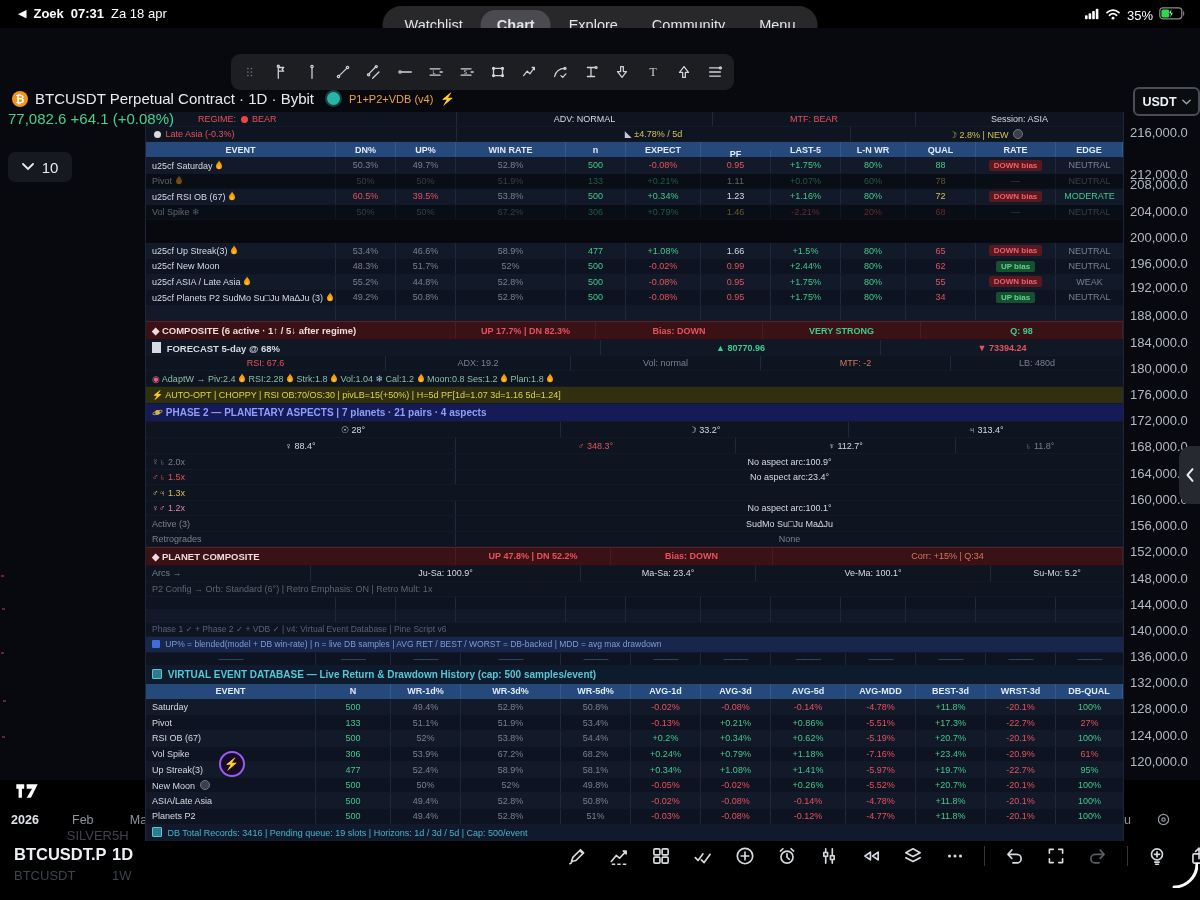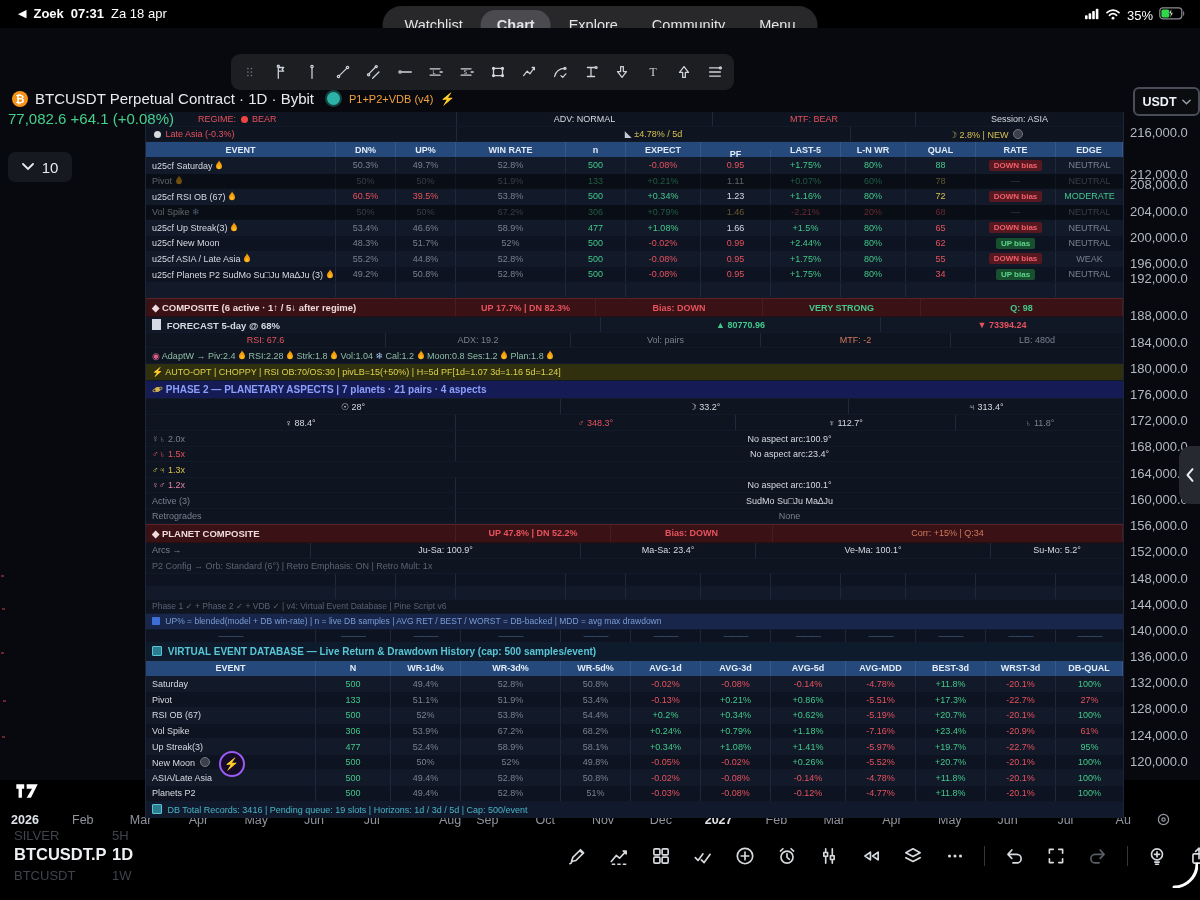--- a/index.html
+++ b/index.html
@@ -484,21 +484,21 @@
         <div class="pc" style="width: 70px;">
           <span class="c-red">68</span>
         </div>
         <div class="pc" style="width: 80px;">
           <span class="c-dim">—</span>
         </div>
         <div class="pc" style="width: 67px;">
           <span class="c-dim">NEUTRAL</span>
         </div>
       </div>
-      <div class="prow t-row" style="height: 14.6px;">
+      <div class="prow t-row" style="height: 14.6px; margin-top: 23px;">
         <div class="pc l" style="width: 190px;">
           <span class="c-white">u25cf Up Streak(3) <svg width="8" height="10" viewBox="0 0 8 10" style="vertical-align:-1px">
               <path d="M4 0C4.2 2 7 3.2 7 6.2a3 3 0 0 1-6 0C1 3.6 3.8 2.6 4 0z" fill="#f59e0b"></path>
               <path d="M4 4.5c.1 1 1.5 1.4 1.5 2.8a1.5 1.5 0 0 1-3 0c0-1.3 1.4-1.8 1.5-2.8z" fill="#fbbf24"></path>
             </svg></span>
         </div>
         <div class="pc" style="width: 60px;">
           <span class="c-dim">53.4%</span>
         </div>
         <div class="pc" style="width: 60px;">
@@ -721,21 +721,21 @@
       </div>
   </div>
   <div class="prow h14">
     <div class="pc" style="width:240px">
         <span class="c-red">RSI: 67.6</span>
       </div>
     <div class="pc" style="width:185px">
         <span class="c-dim">ADX: 19.2</span>
       </div>
     <div class="pc" style="width:190px">
-        <span class="c-dim">Vol: pairs</span>
+        <span class="c-dim">Vol: normal</span>
       </div>
     <div class="pc" style="width:190px">
         <span class="c-orange">MTF: -2</span>
       </div>
     <div class="pc" style="width:172px">
         <span class="c-dim">LB: 480d</span>
       </div>
   </div>
   <div class="prow h15">
     <div class="pc l" style="width:977px">
@@ -1365,21 +1365,21 @@
 
 <div id="plogo" class="abs">⚡</div>
 
 <div id="price-axis">
     <div class="abs pax" style="top: 125px;">216,000.0</div>
     <div class="abs pax" style="top: 151.2px; margin-top: 16px;">212,000.0</div>
     <div class="abs pax" style="top: 177.4px;">208,000.0</div>
     <div class="abs pax" style="top: 203.6px;">204,000.0</div>
     <div class="abs pax" style="top: 229.8px;">200,000.0</div>
     <div class="abs pax" style="top: 256px;">196,000.0</div>
-    <div class="abs pax" style="top: 271px;">192,000.0</div>
+    <div class="abs pax" style="top: 280px;">192,000.0</div>
     <div class="abs pax" style="top: 308.4px;">188,000.0</div>
     <div class="abs pax" style="top: 334.6px;">184,000.0</div>
     <div class="abs pax" style="top: 360.8px;">180,000.0</div>
     <div class="abs pax" style="top: 387px;">176,000.0</div>
     <div class="abs pax" style="top: 413.2px;">172,000.0</div>
     <div class="abs pax" style="top: 439.4px;">168,000.0</div>
     <div class="abs pax" style="top: 465.6px;">164,000.0</div>
     <div class="abs pax" style="top: 491.8px;">160,000.0</div>
     <div class="abs pax" style="top: 518px;">156,000.0</div>
     <div class="abs pax" style="top: 544.2px;">152,000.0</div>
@@ -1427,21 +1427,21 @@
     <div class="abs tax" style="left: 1123.2px;">Au</div>
   </div>
 <div id="gearic" class="abs">
   <svg width="17" height="17" viewBox="0 0 20 20">
       <circle cx="10" cy="10" r="6" stroke="#9298a4" stroke-width="1.5" fill="none"></circle>
       <circle cx="10" cy="10" r="2" stroke="#9298a4" stroke-width="1.4" fill="none"></circle>
     </svg>
 </div>
 <div id="watchlist">
     <div class="abs" style="left: 14px; top: 828px; display: flex; gap: 0px;">
-      <span class="wl-sym" style="width: 98px;">SILVER</span>
+      <span class="wl-sym" style="width: 98px; text-align: right;">SILVER</span>
       <span class="wl-sym">5H</span>
     </div>
     <div class="abs" style="left: 14px; top: 845px; display: flex; gap: 0px;">
       <span class="wl-sym on" style="width: 98px;">BTCUSDT.P</span>
       <span class="wl-sym on">1D</span>
     </div>
     <div class="abs" style="left: 14px; top: 868px; display: flex; gap: 0px;">
       <span class="wl-sym" style="width: 98px;">BTCUSDT</span>
       <span class="wl-sym">1W</span>
     </div>

